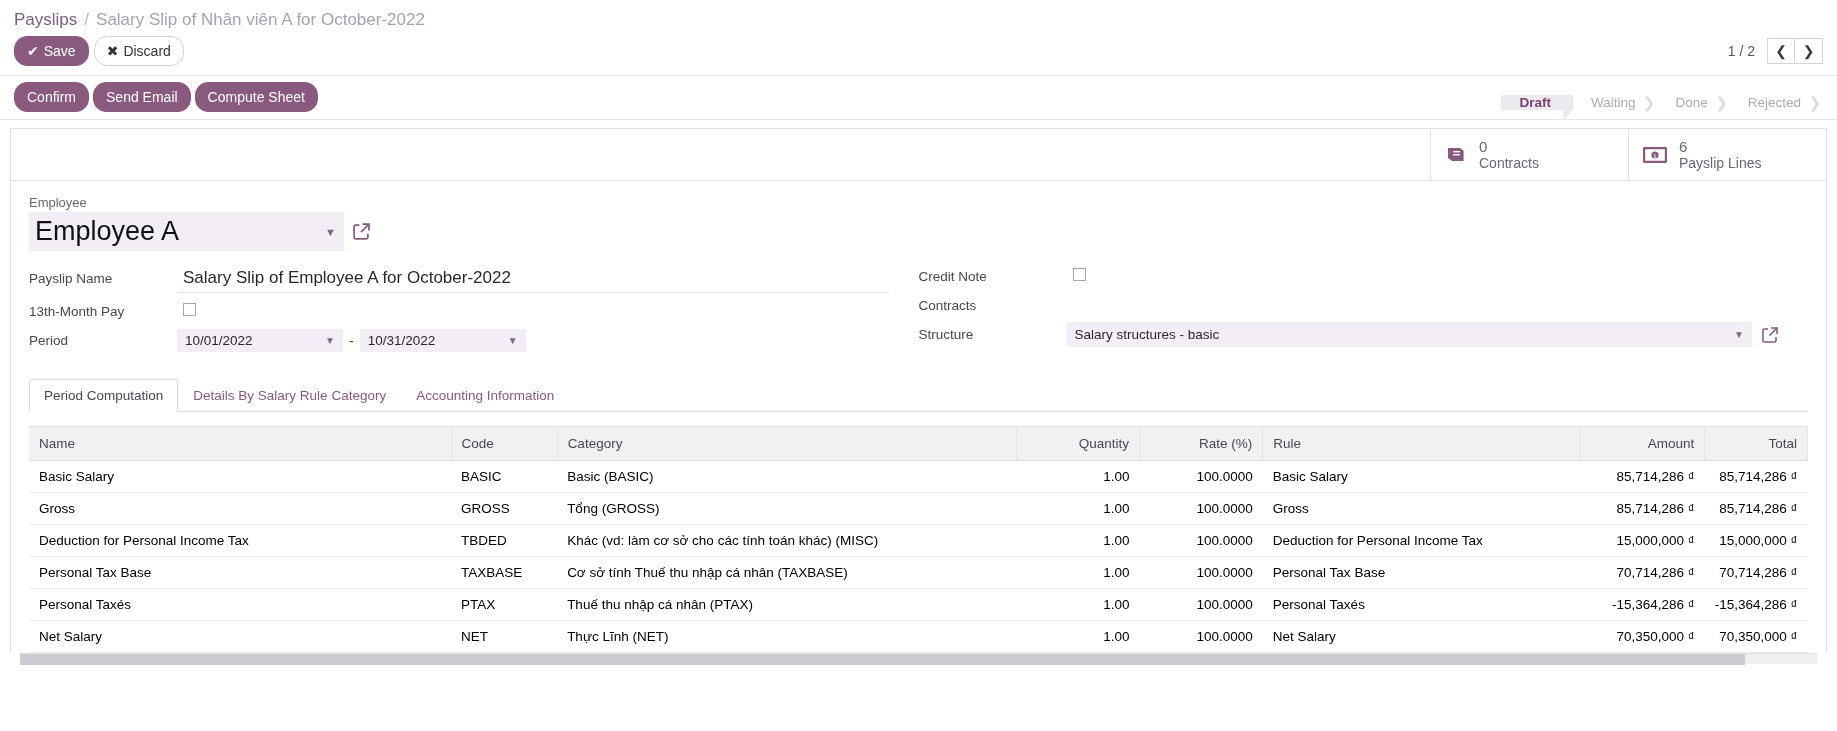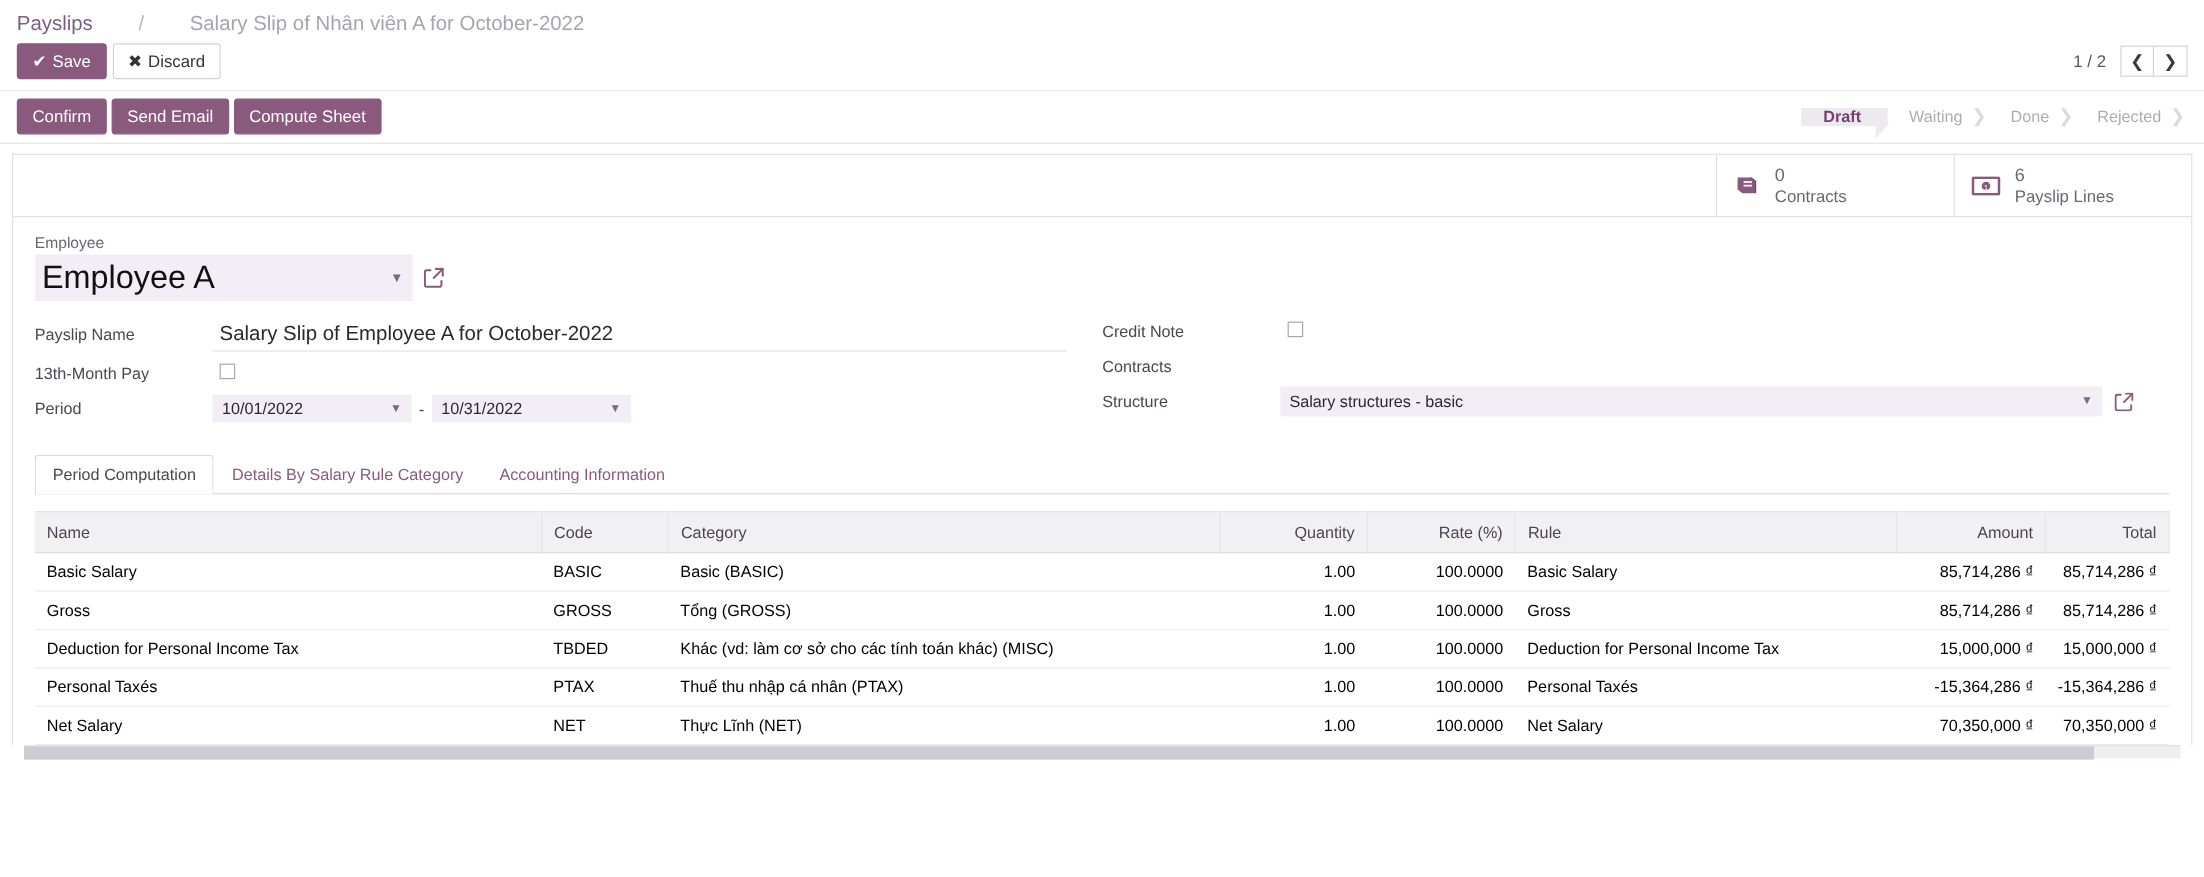--- a/index.html
+++ b/index.html
@@ -9,36 +9,35 @@
     font-family: "Liberation Sans", sans-serif;
     color: #374151;
   }
   body { width: 1837px; height: 731px; overflow: hidden; font-size: 14px; }
 
   
   .breadcrumb-row {
     display: flex; align-items: center;
     padding: 10px 14px 6px 14px;
     font-size: 17px;
-    gap: 31px;
   }
   .bc-root { color: #7c5c85; cursor: pointer; }
   .bc-sep { color: #b9b3bd; margin: 0 7px; }
   .bc-current { color: #a8a3ad; }
 
   
   .action-row {
     display: flex; align-items: center;
     padding: 0 14px 9px 14px;
     border-bottom: 1px solid #e7e4ea;
   }
   .btn {
     font-family: "Liberation Sans", sans-serif;
     font-size: 14px; line-height: 1;
-    padding: 7px 12px; border-radius: 3px;
+    padding: 7px 12px; border-radius: 13px;
     cursor: pointer; white-space: nowrap;
   }
   .btn-primary { background: #8a5a7e; color: #fff; border: 1px solid #8a5a7e; }
   .btn-default { background: #fff; color: #333; border: 1px solid #d6d2da; margin-left: 5px; }
   .btn i { font-style: normal; margin-right: 5px; }
 
   .pager {
     margin-left: auto; display: flex; align-items: center;
     color: #5a5560; font-size: 14px;
   }
@@ -55,21 +54,21 @@
   
   .status-row {
     display: flex; align-items: center;
     padding: 6px 14px 7px 14px;
     border-bottom: 1px solid #e7e4ea;
     background: #fff;
   }
   .wf-buttons { display: flex; }
   .wf-buttons .btn-primary { margin-right: 4px; }
 
-  .statusbar { margin-left: auto; display: flex; align-items: center; height: 26px; }
+  .statusbar { margin-left: auto; display: flex; align-items: flex-end; height: 26px; }
   .st-item {
     position: relative;
     display: flex; align-items: center;
     padding: 0 22px 0 18px;
     font-size: 13.5px; color: #b0abb5;
     background: transparent;
   }
   .st-item.active { background: #eceaee; color: #7a3f72; font-weight: bold; }
   .st-item::after {
     content: ""; position: absolute; right: -1px; top: 0;
@@ -420,20 +419,30 @@
                 <td>Deduction for Personal Income Tax</td>
                 <td>TBDED</td>
                 <td>Khác (vd: làm cơ sở cho các tính toán khác) (MISC)</td>
                 <td class="num">1.00</td>
                 <td class="num">100.0000</td>
                 <td>Deduction for Personal Income Tax</td>
                 <td class="num">15,000,000 ₫</td>
                 <td class="num">15,000,000 ₫</td>
               </tr>
               <tr>
+                <td>Personal Tax Base</td>
+                <td>TAXBASE</td>
+                <td>Cơ sở tính Thuế thu nhập cá nhân (TAXBASE)</td>
+                <td class="num">1.00</td>
+                <td class="num">100.0000</td>
+                <td>Personal Tax Base</td>
+                <td class="num">70,714,286 ₫</td>
+                <td class="num">70,714,286 ₫</td>
+              </tr>
+              <tr>
                 <td>Personal Taxés</td>
                 <td>PTAX</td>
                 <td>Thuế thu nhập cá nhân (PTAX)</td>
                 <td class="num">1.00</td>
                 <td class="num">100.0000</td>
                 <td>Personal Taxés</td>
                 <td class="num">-15,364,286 ₫</td>
                 <td class="num">-15,364,286 ₫</td>
               </tr>
               <tr>

